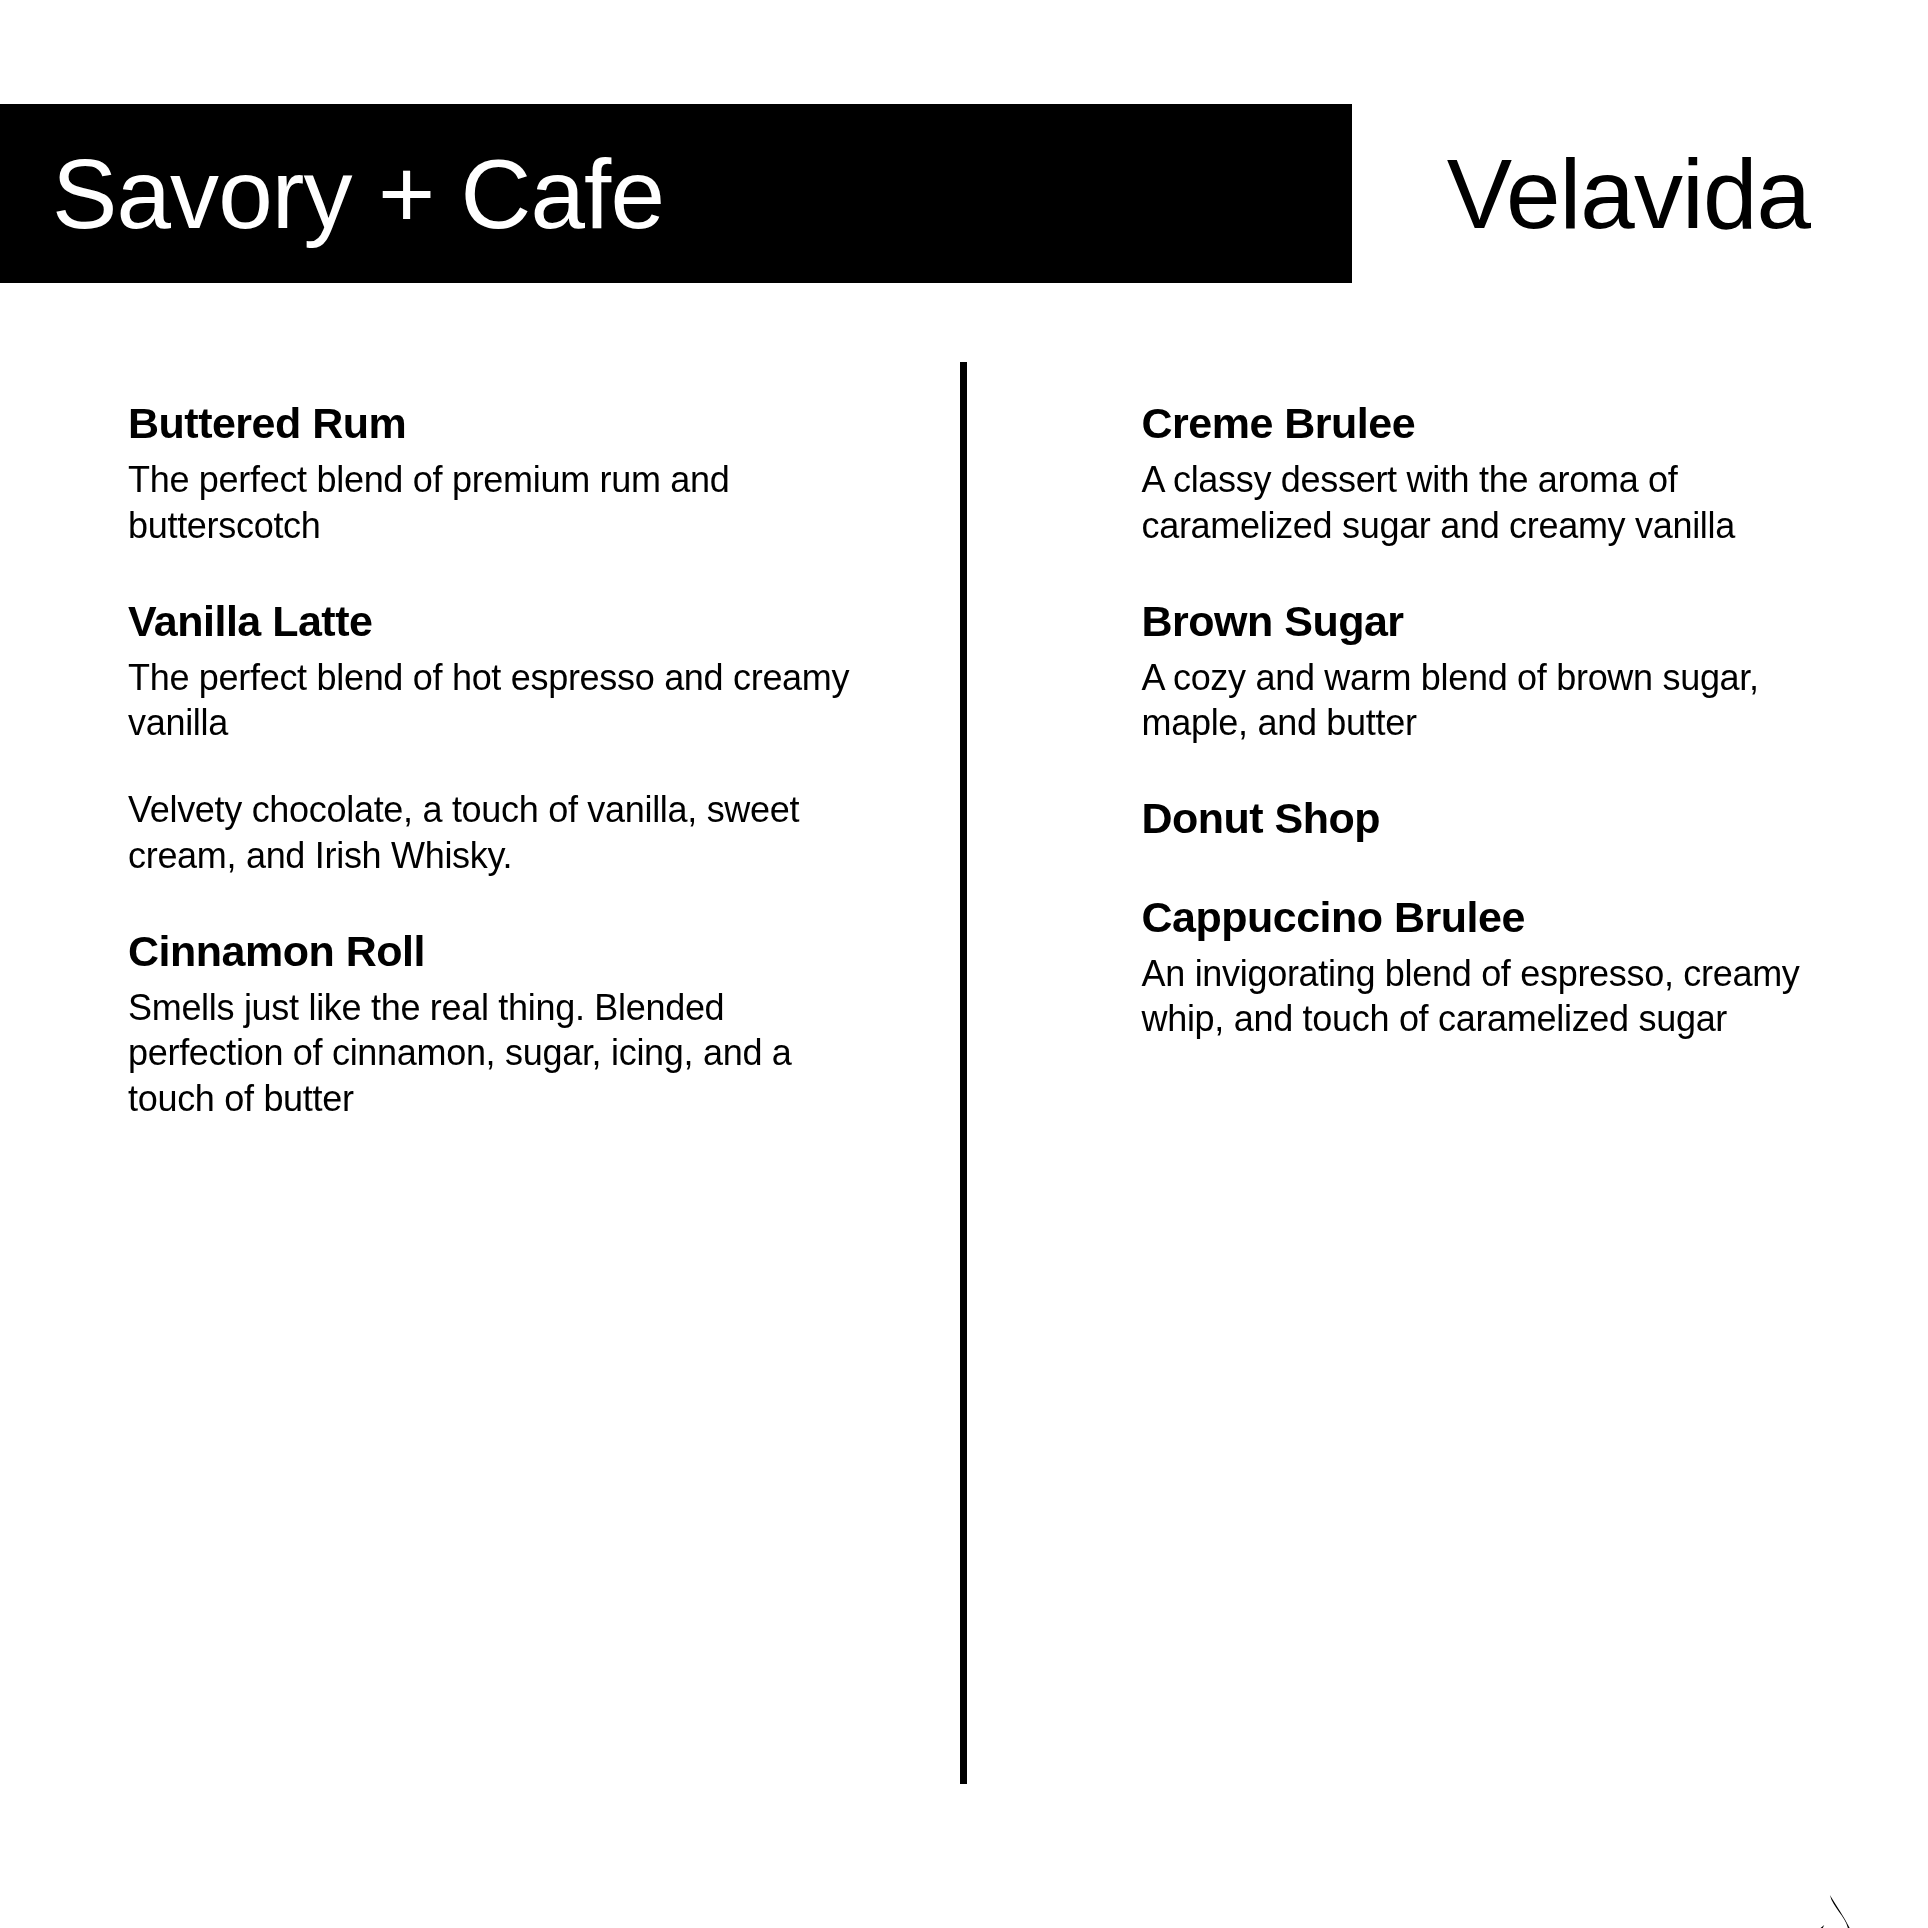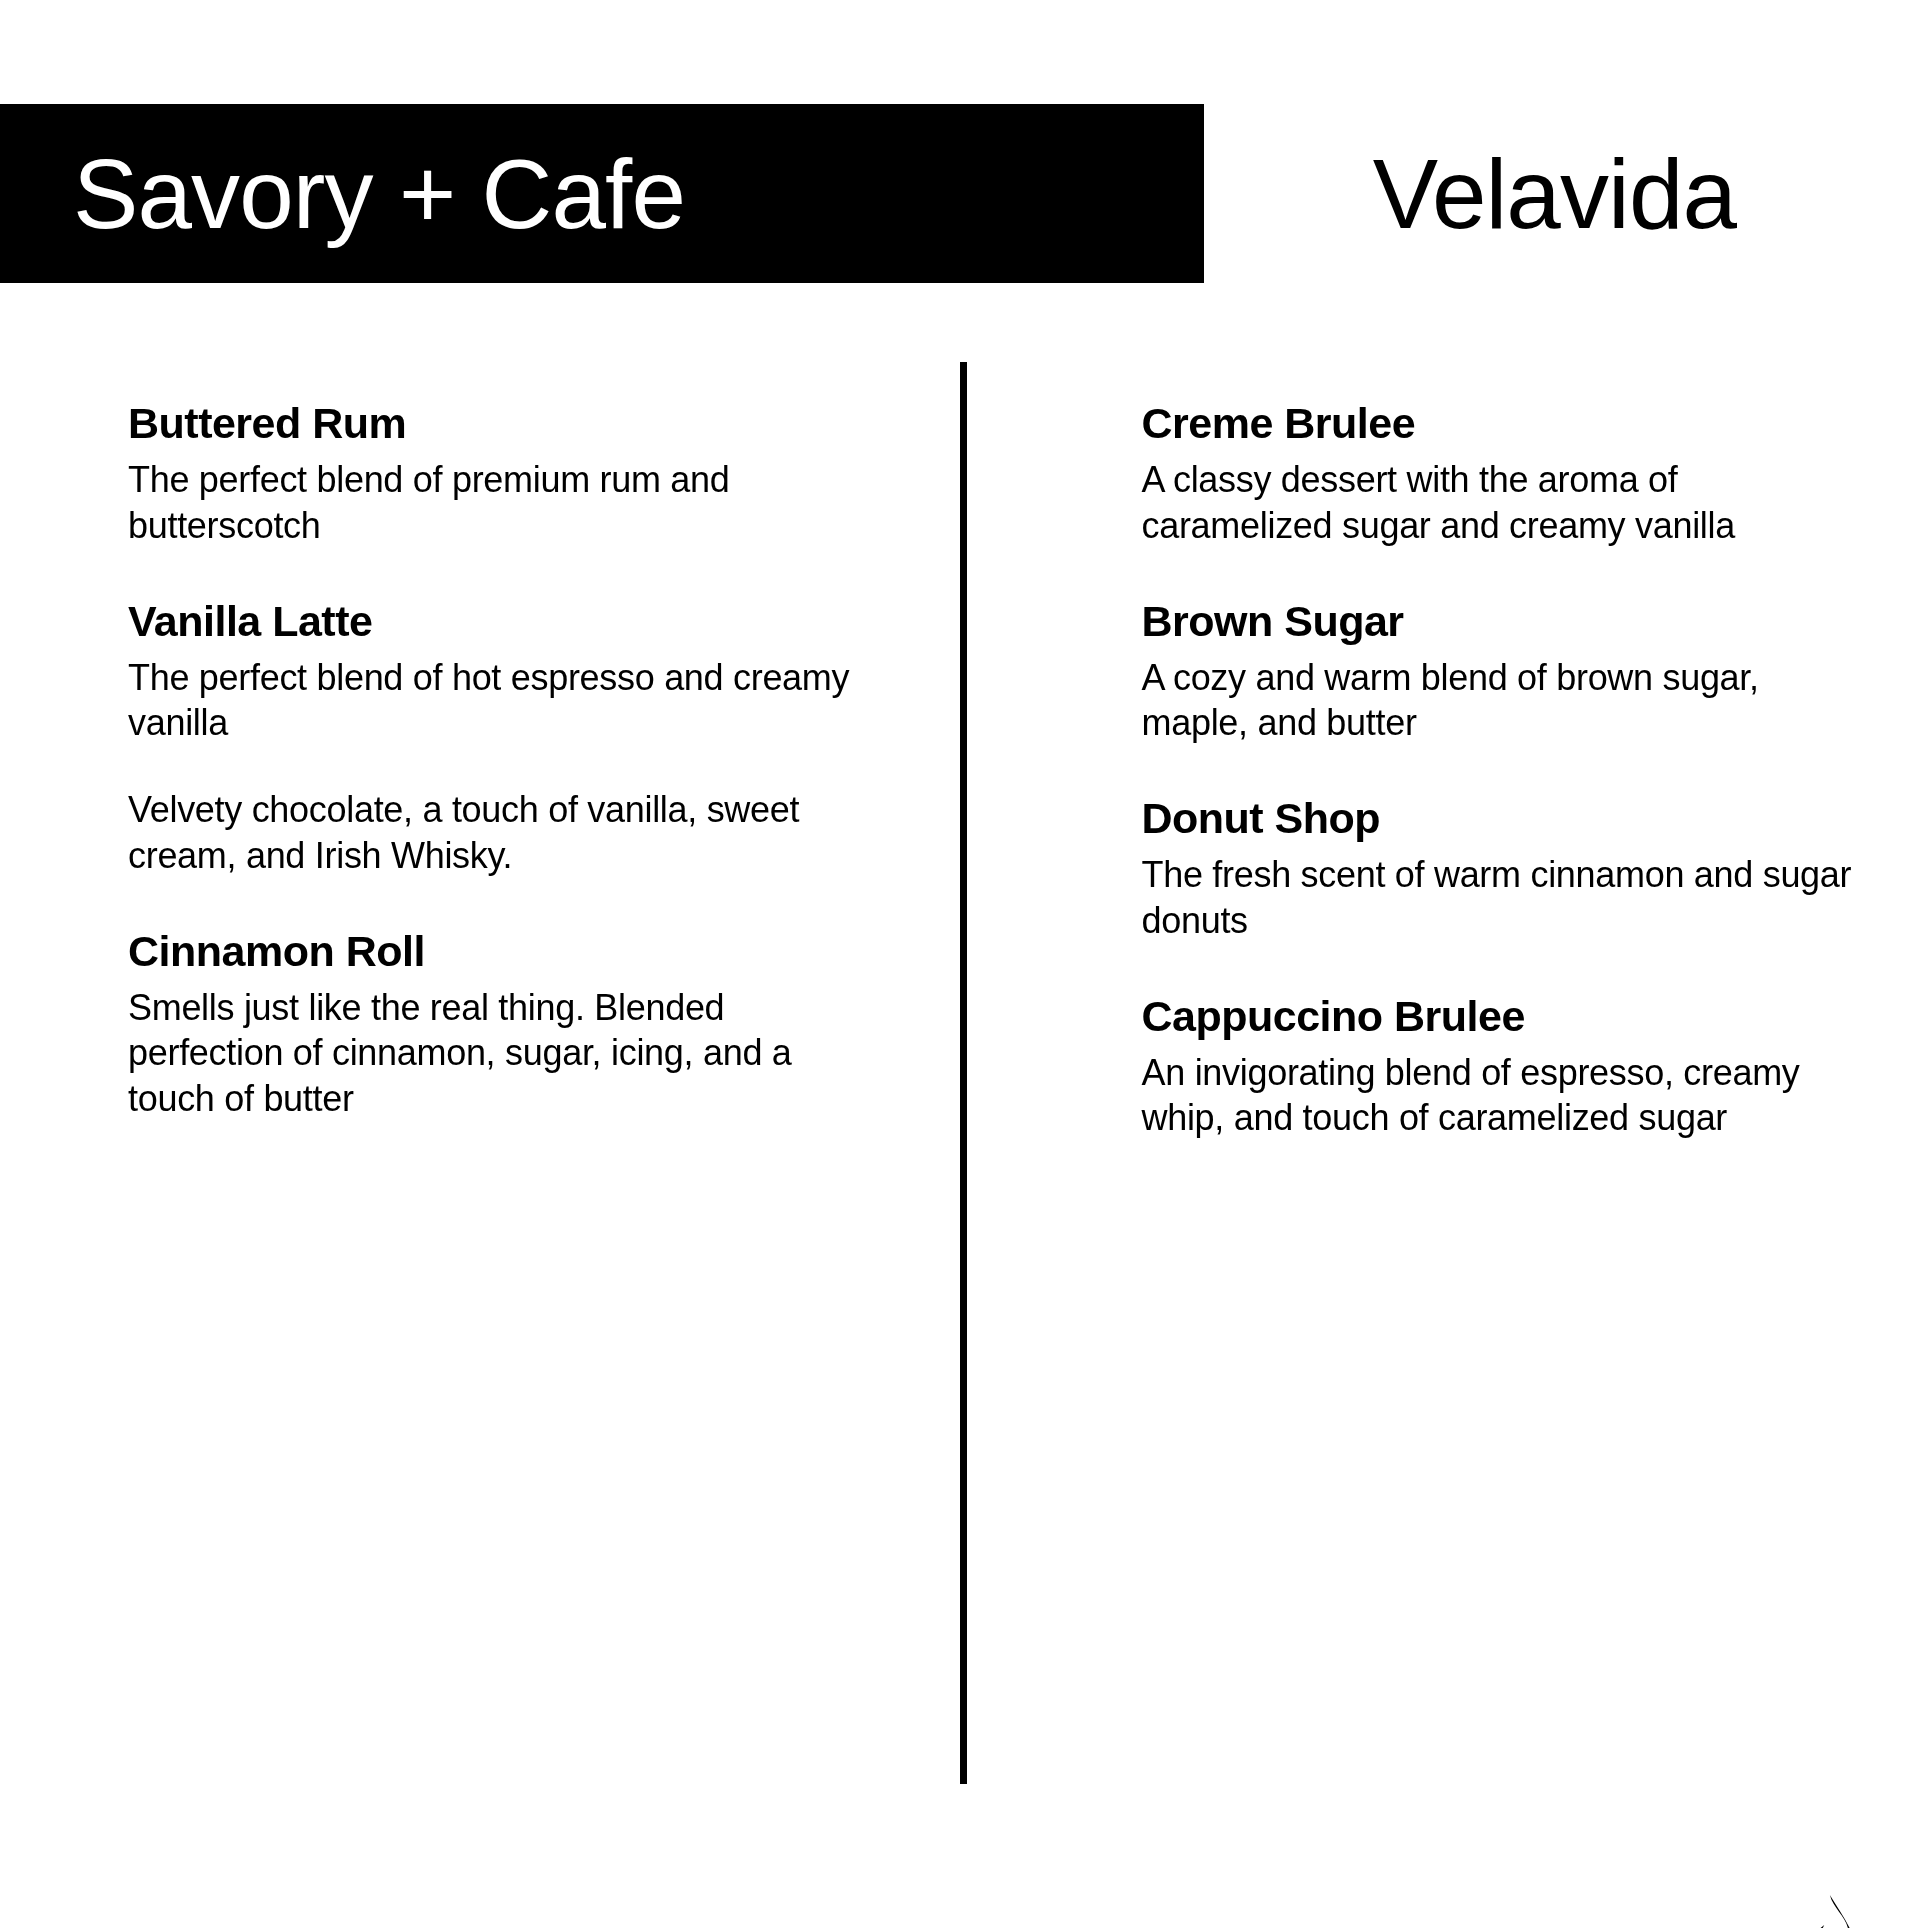--- a/index.html
+++ b/index.html
@@ -25,24 +25,24 @@
   
   .header {
     position: relative;
     height: 179px;
     margin-top: 104px;
     display: flex;
     align-items: stretch;
   }
   .header-banner {
     background: #000000;
-    width: 1204px;
+    width: 1352px;
     display: flex;
     align-items: center;
-    padding-left: 73px;
+    padding-left: 52px;
     box-sizing: border-box;
   }
   .header-title {
     color: #ffffff;
     font-size: 98px;
     line-height: 1;
     font-weight: 400;
     letter-spacing: -0.9px;
     white-space: nowrap;
   }
@@ -168,21 +168,20 @@
         <div class="item-desc">A classy dessert with the aroma of caramelized sugar and creamy vanilla</div>
       </div>
 
       <div class="item">
         <div class="item-name">Brown Sugar</div>
         <div class="item-desc">A cozy and warm blend of brown sugar, maple, and butter</div>
       </div>
 
       <div class="item">
         <div class="item-name">Donut Shop</div>
-        <div class="item-desc">The fresh scent of warm cinnamon and sugar donuts</div>
       </div>
 
       <div class="item">
         <div class="item-name">Cappuccino Brulee</div>
         <div class="item-desc">An invigorating blend of espresso, creamy whip, and touch of caramelized sugar</div>
       </div>
 
     </div>
 
   </div>

